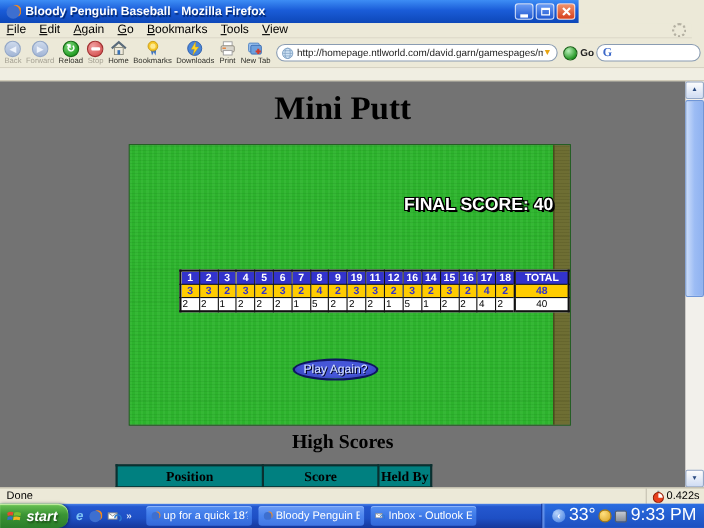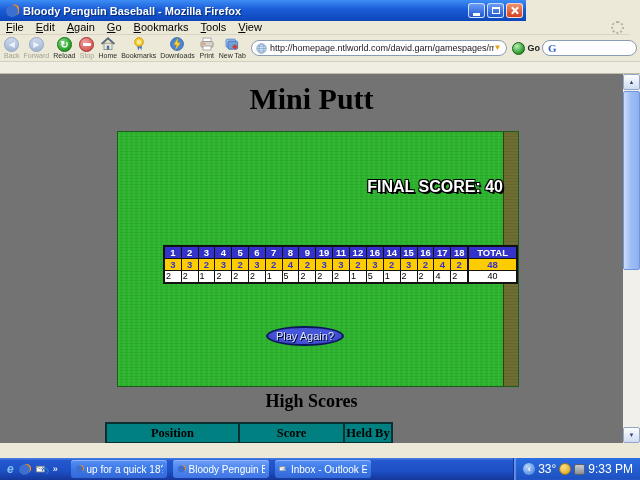--- a/index.html
+++ b/index.html
@@ -135,21 +135,21 @@
     background:linear-gradient(180deg,#5690f2,#3d79e8 50%,#3368d8);box-shadow:inset 0 1px 0 #8cb4fa;
     display:flex;align-items:center;gap:3px;padding:0 4px;overflow:hidden;}
   .task-btn.first{margin-left:8px;}
   .task-btn.active{background:linear-gradient(180deg,#6f9ef5,#4d86ee 50%,#4176e4);}
   .task-btn .task-label{color:#fff;font-size:10px;white-space:nowrap;overflow:hidden;}
   .tray{margin-left:auto;height:22px;display:flex;align-items:center;gap:3px;padding:0 7px 0 9px;
     background:linear-gradient(180deg,#2a6ce0,#1d50c0);border-left:1px solid #15379a;
     box-shadow:inset 2px 0 1px rgba(140,180,250,.6);}
   .tray-chevron{width:12px;height:12px;border-radius:50%;background:radial-gradient(circle at 35% 30%,#b8d4fa,#3a78e0);
     color:#fff;font-size:9px;font-weight:bold;display:flex;align-items:center;justify-content:center;line-height:1;}
-  .tray-temp,.tray-time{color:#fff;font-size:12px;white-space:nowrap;}
+  .tray-temp,.tray-time{color:#fff;font-size:16px;white-space:nowrap;}
   .tray-globe{width:12px;height:12px;border-radius:50%;background:radial-gradient(circle at 35% 30%,#ffe080,#d8a020);
     border:1px solid #a87a10;box-sizing:border-box;}
   .tray-misc{width:11px;height:11px;border-radius:2px;background:linear-gradient(180deg,#c8ccd4,#888e98);
     border:1px solid #5a6068;box-sizing:border-box;}
 </style>
 </head>
 <body>
 
 <div id="screen">
 
@@ -380,22 +380,42 @@
       </table>
     </div>
 
     <div class="scrollbar">
       <div class="sb-btn sb-up">▲</div>
       <div class="sb-thumb"></div>
       <div class="sb-btn sb-down">▼</div>
     </div>
   </div>
 
+  <div class="statusbar">
+    <span class="status-text">Done</span>
+    <span class="status-right">
+      <svg width="11" height="11" viewBox="0 0 12 12">
+        <rect x="5" y="0" width="2" height="2" fill="#888"></rect>
+        <circle cx="6" cy="7" r="5" fill="#e8401c" stroke="#902008"></circle>
+        <path d="M6 7 L6 2.6 A4.4 4.4 0 0 1 10.4 7z" fill="#fff"></path>
+      </svg>
+      <span>0.422s</span>
+    </span>
+  </div>
 
   <div class="taskbar">
+    <div class="start-btn">
+      <svg width="16" height="13" viewBox="0 0 20 16">
+        <path d="M2 4 Q5 2 9 3.2 L8.4 7 Q5 6 2.6 7.6z" fill="#e8492f"></path>
+        <path d="M10 3.4 Q14 2.2 17.6 4 L17 7.6 Q13.6 6.2 9.4 7.2z" fill="#7bbf34"></path>
+        <path d="M2.4 8.6 Q5 7.4 8.2 8.2 L7.6 12 Q4.6 11 2 12.4z" fill="#2e71cd"></path>
+        <path d="M9.2 8.4 Q13 7.4 16.8 8.8 L16.2 12.4 Q12.8 11 8.6 12.2z" fill="#f3b71f"></path>
+      </svg>
+      <span class="start-label">start</span>
+    </div>
 
     <div class="quick-launch">
       <span class="ql-ie">e</span>
       <svg width="13" height="13" viewBox="0 0 16 16">
         <circle cx="8" cy="8" r="6.5" fill="#3d6fd0"></circle>
         <path d="M8 1.5 a6.5 6.5 0 0 1 6.5 6.5 a6.5 6.5 0 0 1 -1.8 4.3 A5.5 5.5 0 0 0 8 1.5z" fill="#f28a1e"></path>
       </svg>
       <svg width="14" height="13" viewBox="0 0 16 16">
         <rect x="1" y="4" width="10" height="7" fill="#fff" stroke="#888"></rect>
         <path d="M1 4 l5 3.5 L11 4" fill="none" stroke="#888"></path>

